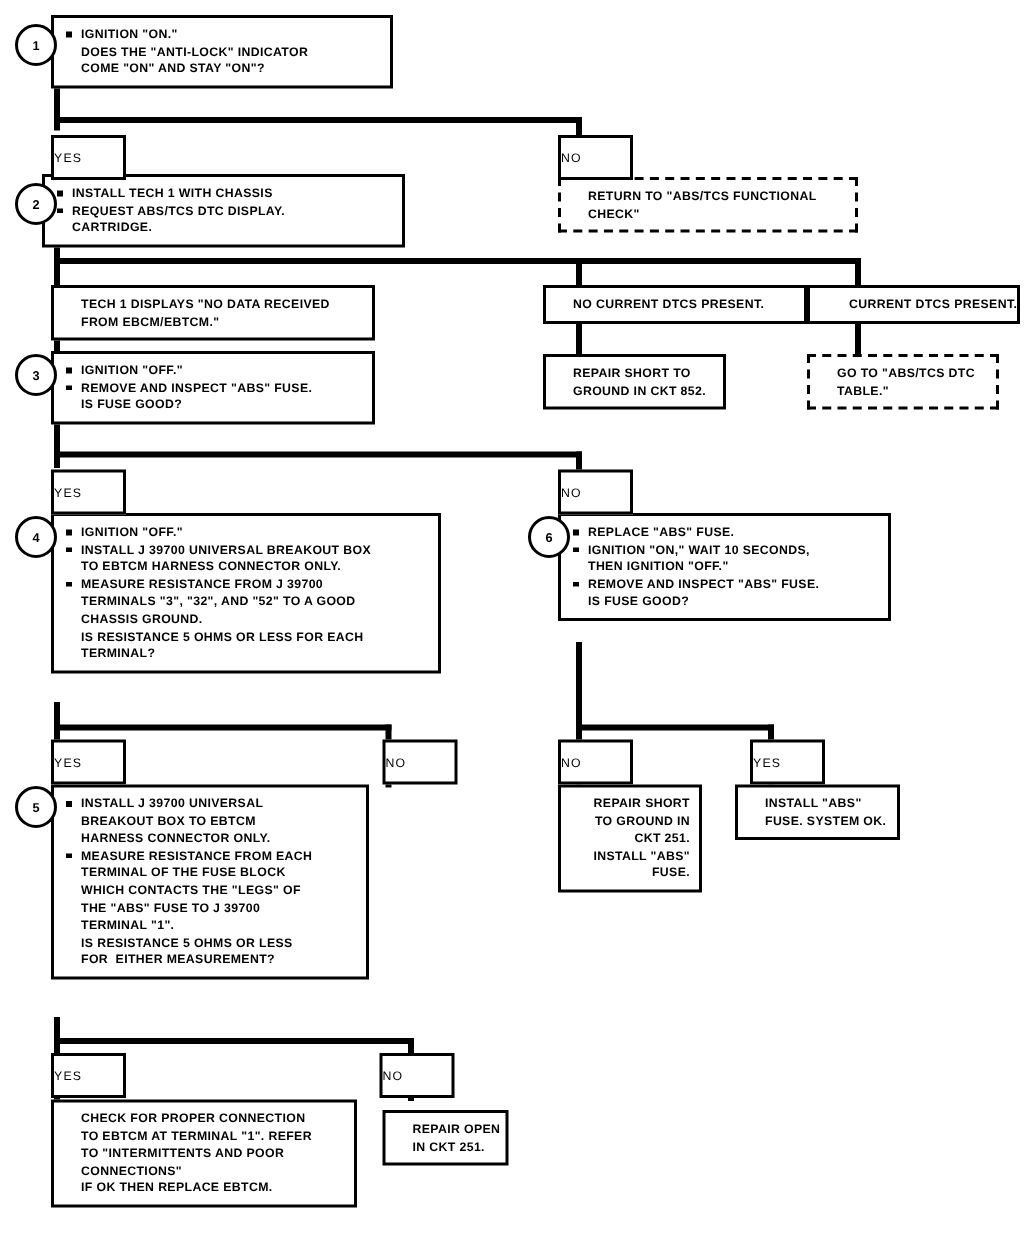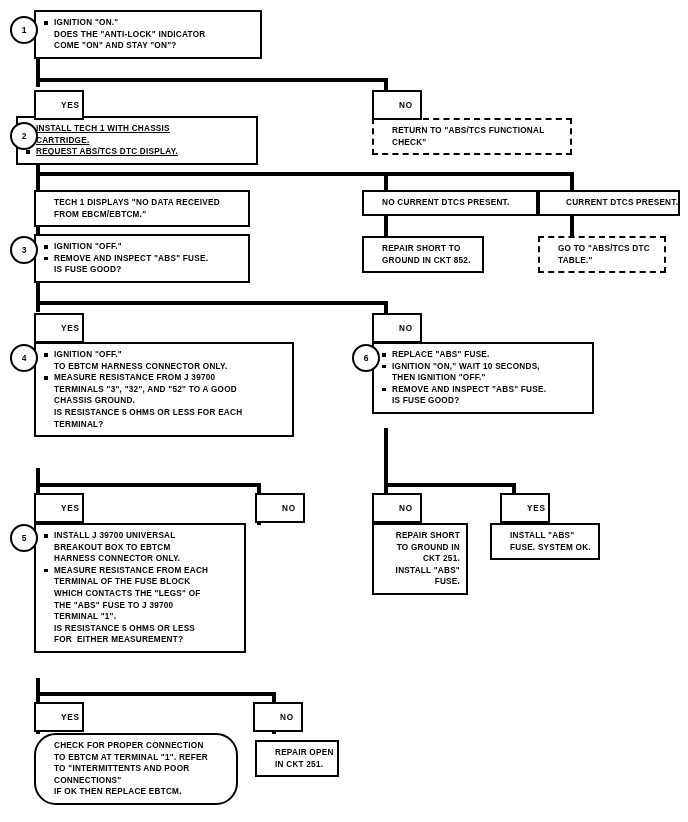--- a/index.html
+++ b/index.html
@@ -51,23 +51,23 @@
     border:2px solid #000;
     background:#fff;
     width:50px;
     height:30px;
     z-index:4;
     display:flex;
     align-items:center;
   }
   .tab span{
     font-size:8.2px;
-    font-weight:bold;
+    font-weight:normal;
     letter-spacing:.8px;
-    padding-left:25px;
+    padding-left:0;
     color:#000;
   }
   
   .circ{
     position:absolute;
     width:24px;height:24px;
     border:2px solid #000;
     border-radius:50%;
     background:#fff;
     z-index:5;
@@ -184,24 +184,24 @@
 
   <div class="box" style="left:34px;  top:10px;  width:228px;">
       <span class="line bul">IGNITION "ON."</span>
       <span class="line ind">DOES THE "ANTI-LOCK" INDICATOR</span>
       <span class="line ind">COME "ON" AND STAY "ON"?</span>
     </div>
   <div class="box dashed" style="left:372px; top:118px; width:200px;">
       <span class="line ind">RETURN TO "ABS/TCS FUNCTIONAL</span>
       <span class="line ind">CHECK"</span>
     </div>
-  <div class="box" style="left:16px;  top:116px; width:242px;text-decoration:underline;">
+  <div class="box" style="left:28px;  top:116px; width:242px;">
       <span class="line bul">INSTALL TECH 1 WITH CHASSIS</span>
+      <span class="line bul">REQUEST ABS/TCS DTC DISPLAY.</span>
       <span class="line ind">CARTRIDGE.</span>
-      <span class="line bul">REQUEST ABS/TCS DTC DISPLAY.</span>
     </div>
   <div class="box" style="left:34px;  top:190px; width:216px;">
       <span class="line ind">TECH 1 DISPLAYS "NO DATA RECEIVED</span>
       <span class="line ind">FROM EBCM/EBTCM."</span>
     </div>
   <div class="box" style="left:362px; top:190px; width:176px;">
       <span class="line ind">NO CURRENT DTCs PRESENT.</span>
     </div>
   <div class="box" style="left:538px; top:190px; width:142px;padding-left:15px;">
       <span class="line ind">CURRENT DTCs PRESENT.</span>
@@ -214,20 +214,21 @@
   <div class="box" style="left:362px; top:236px; width:122px;">
       <span class="line ind">REPAIR SHORT TO</span>
       <span class="line ind">GROUND IN CKT 852.</span>
     </div>
   <div class="box dashed" style="left:538px; top:236px; width:128px;">
       <span class="line ind">GO TO "ABS/TCS DTC</span>
       <span class="line ind">TABLE."</span>
     </div>
   <div class="box" style="left:34px;  top:342px; width:260px;">
       <span class="line bul">IGNITION "OFF."</span>
+      <span class="line bul">INSTALL J 39700 UNIVERSAL BREAKOUT BOX</span>
       <span class="line ind">TO EBTCM HARNESS CONNECTOR ONLY.</span>
       <span class="line bul">MEASURE RESISTANCE FROM J 39700</span>
       <span class="line ind">TERMINALS "3", "32", AND "52" TO A GOOD</span>
       <span class="line ind">CHASSIS GROUND.</span>
       <span class="line ind">IS RESISTANCE 5 OHMS OR LESS FOR EACH</span>
       <span class="line ind">TERMINAL?</span>
     </div>
   <div class="box" style="left:372px; top:342px; width:222px;">
       <span class="line bul">REPLACE "ABS" FUSE.</span>
       <span class="line bul">IGNITION "ON," WAIT 10 SECONDS,</span>
@@ -251,21 +252,21 @@
       <span class="line ind">BREAKOUT BOX TO EBTCM</span>
       <span class="line ind">HARNESS CONNECTOR ONLY.</span>
       <span class="line bul">MEASURE RESISTANCE FROM EACH</span>
       <span class="line ind">TERMINAL OF THE FUSE BLOCK</span>
       <span class="line ind">WHICH CONTACTS THE "LEGS" OF</span>
       <span class="line ind">THE "ABS" FUSE TO J 39700</span>
       <span class="line ind">TERMINAL "1".</span>
       <span class="line ind">IS RESISTANCE 5 OHMS OR LESS</span>
       <span class="line ind">FOR  EITHER MEASUREMENT?</span>
     </div>
-  <div class="box" style="left:34px;  top:733px; width:204px;border-radius:22px;">
+  <div class="box" style="left:34px;  top:733px; width:204px;">
       <span class="line ind">CHECK FOR PROPER CONNECTION</span>
       <span class="line ind">TO EBTCM AT TERMINAL "1". REFER</span>
       <span class="line ind">TO "INTERMITTENTS AND POOR</span>
       <span class="line ind">CONNECTIONS"</span>
       <span class="line ind">IF OK THEN REPLACE EBTCM.</span>
     </div>
   <div class="box" style="left:255px; top:740px; width:84px;">
       <span class="line ind">REPAIR OPEN</span>
       <span class="line ind">IN CKT 251.</span>
     </div>

